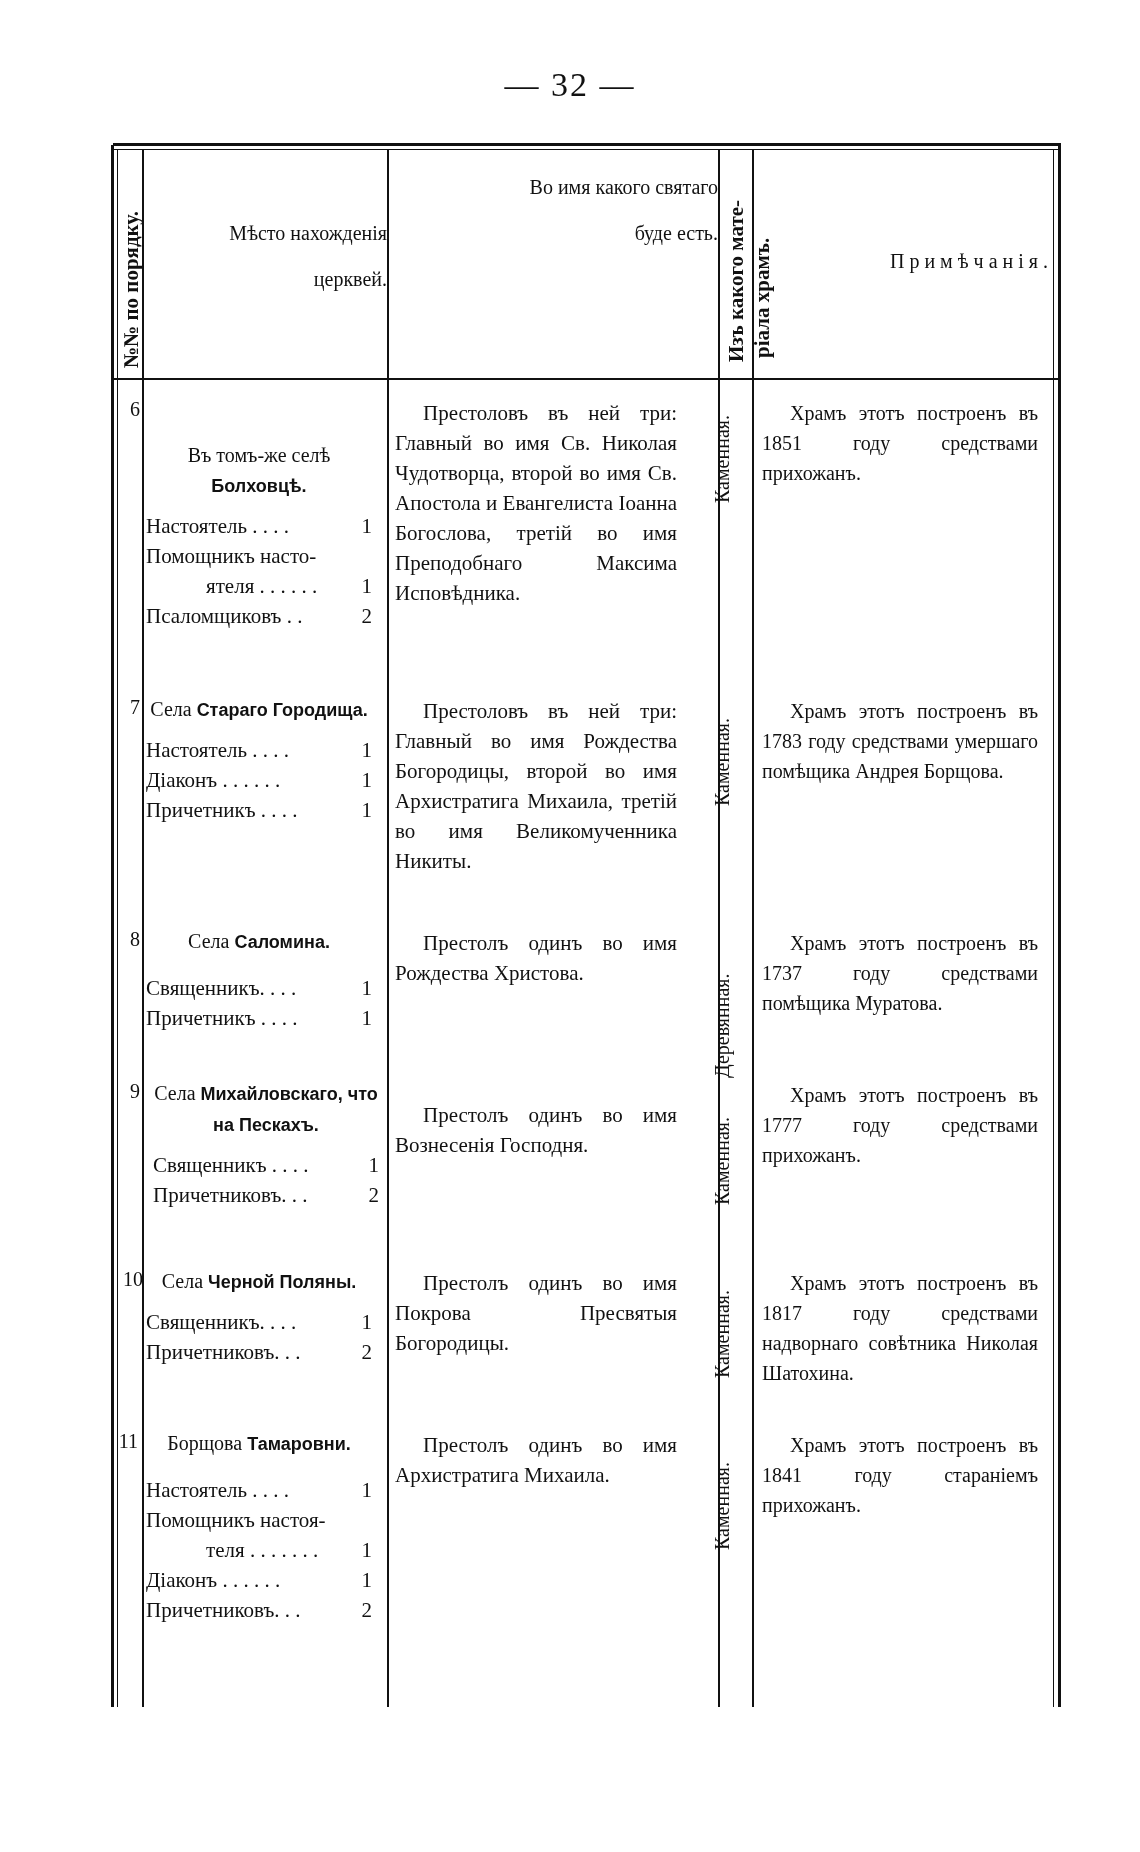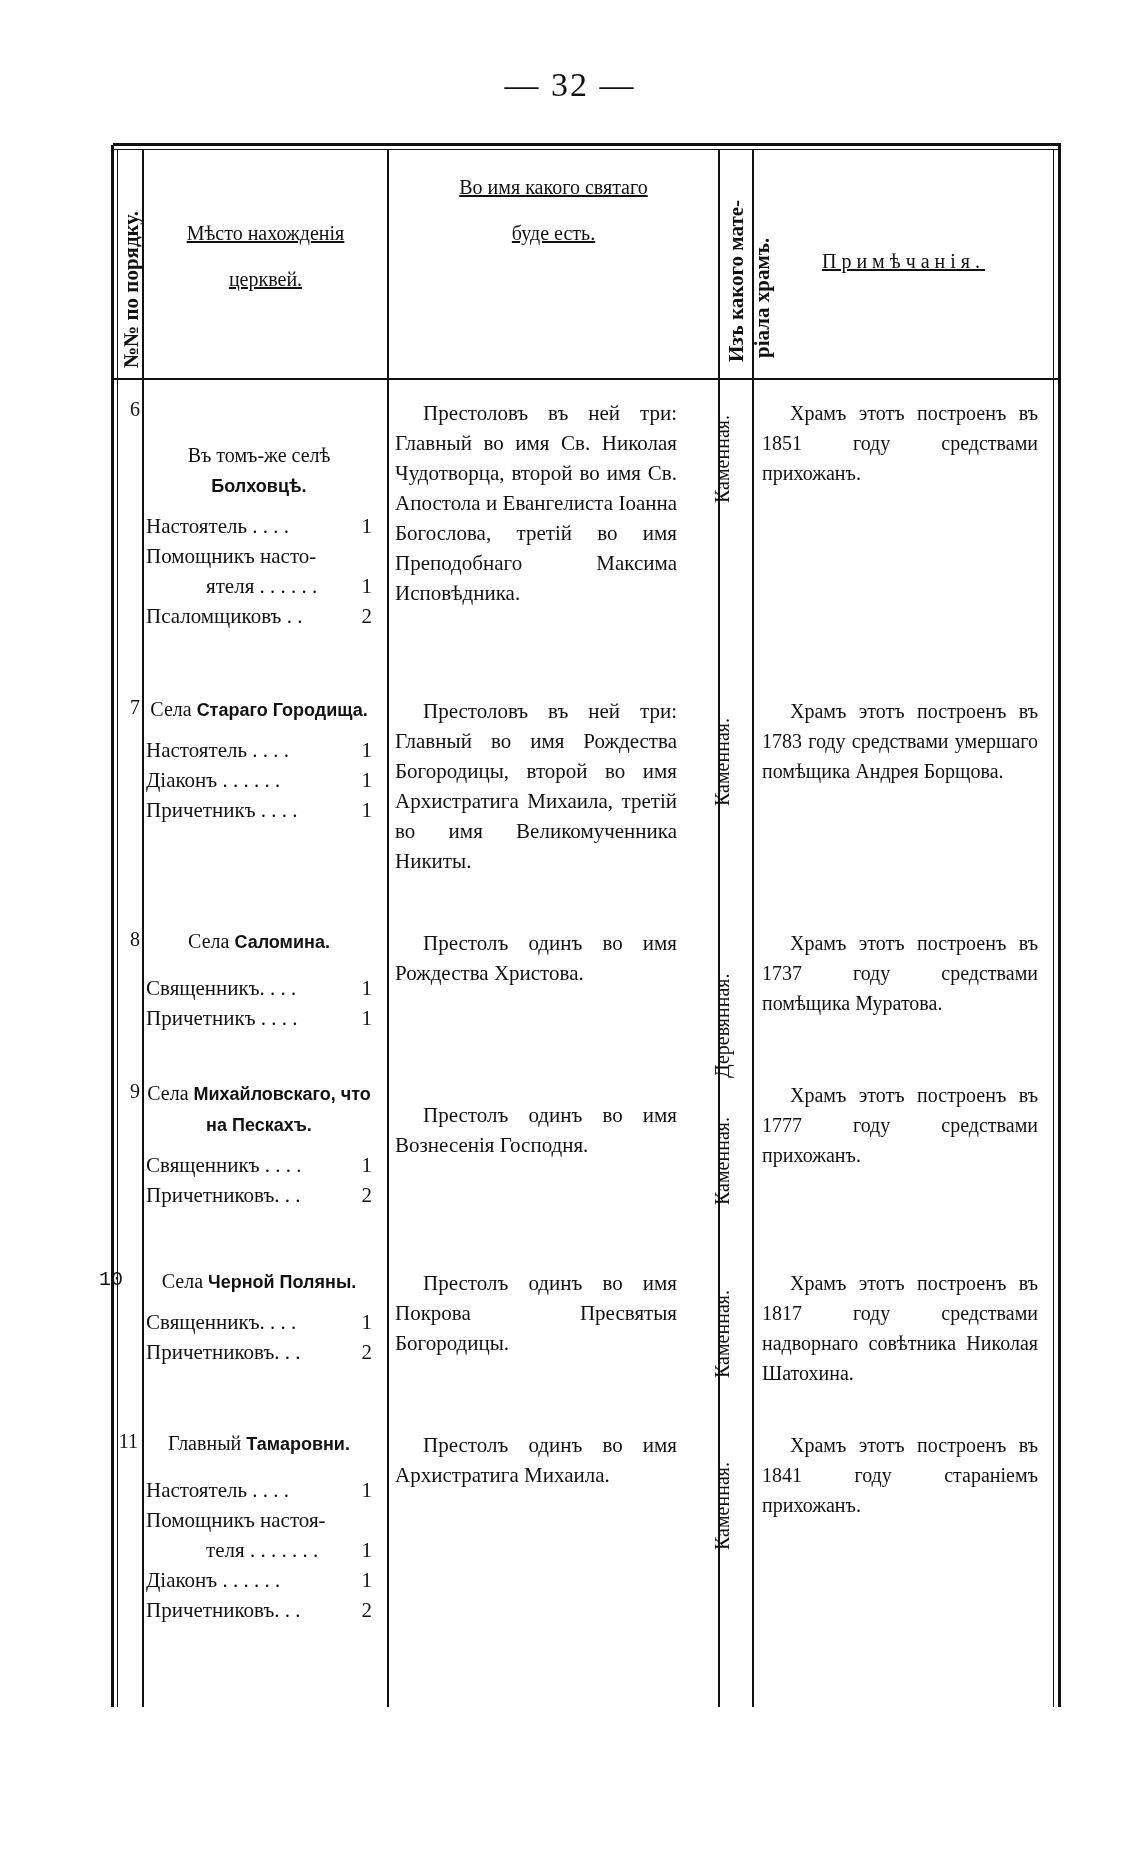--- a/index.html
+++ b/index.html
@@ -3,21 +3,21 @@
 <meta charset="utf-8">
 <style>
   html, body { margin:0; padding:0; background:#fff; }
   body { width:1140px; height:1852px; position:relative; overflow:hidden;
          font-family:"Liberation Serif", "DejaVu Serif", serif; color:#111; }
   .pagenum { position:absolute; top:66px; left:0; width:1140px; text-align:center;
              font-size:34px; letter-spacing:2px; }
   .hline { position:absolute; background:#111; }
   .vline { position:absolute; background:#111; }
   .cell { position:absolute; box-sizing:border-box; }
-  .hdr { font-size:20px; line-height:46px; text-align:center;text-decoration:underline; }
+  .hdr { font-size:20px; line-height:46px; text-align:right; }
   .rot { position:absolute; transform-origin:left top; transform:rotate(-90deg);
          white-space:nowrap; }
   .rot-hdr { font-size:21px; font-weight:bold; line-height:26px; }
   .body-txt { font-size:21px; line-height:30px; }
   .num { position:absolute; font-size:20px; text-align:right; width:24px; }
   .place-title { text-align:center; font-size:20px; line-height:30px; }
   .place-title b { font-family:"Liberation Sans", "DejaVu Sans", sans-serif; font-weight:bold; font-size:18px; }
   .staff { font-size:21px; line-height:30px; }
   .staff-row { display:flex; justify-content:space-between; }
   .staff-row .lbl { white-space:nowrap; }
@@ -142,42 +142,42 @@
             <span>1</span>
           </div>
         </div>
     </div>
     <div class="cell body-txt just indent-first" style="left: 395px; top: 928px; width: 282px;">Престолъ одинъ во имя Рождества Христова.</div>
     <div class="rot mat" style="left: 711px; top: 1078px;">Деревянная.</div>
     <div class="cell notes indent-first" style="left: 762px; top: 928px; width: 276px;">Храмъ этотъ построенъ въ 1737 году средствами помѣщика Муратова.</div>
   </div>
     <div>
     <div class="num" style="left: 116px; width: 24px; top: 1080px;">9</div>
-    <div class="cell" style="left: 146px; top: 1078px; width: 226px;">
+    <div class="cell" style="left: 153px; top: 1078px; width: 226px;">
       <div class="place-title">
         <span>Села</span>
         <b>Михайловскаго, что на Пескахъ.</b>
       </div>
       <div class="staff" style="margin-top: 10px;">
           <div class="staff-row">
             <span class="lbl">Священникъ . . . .</span>
             <span>1</span>
           </div>
           <div class="staff-row">
             <span class="lbl">Причетниковъ. . .</span>
             <span>2</span>
           </div>
         </div>
     </div>
     <div class="cell body-txt just indent-first" style="left: 395px; top: 1100px; width: 282px;">Престолъ одинъ во имя Вознесенія Господня.</div>
     <div class="rot mat" style="left: 711px; top: 1205px;">Каменная.</div>
     <div class="cell notes indent-first" style="left: 762px; top: 1080px; width: 276px;">Храмъ этотъ построенъ въ 1777 году средствами прихожанъ.</div>
   </div>
     <div>
-    <div class="num" style="left: 99px; width: 24px; top: 1268px; font-family: Liberation Mono, monospace;">10</div>
+    <div class="num" style="left: 119px; width: 24px; top: 1268px;">10</div>
     <div class="cell" style="left: 146px; top: 1266px; width: 226px;">
       <div class="place-title">
         <span>Села</span>
         <b>Черной Поляны.</b>
       </div>
       <div class="staff" style="margin-top: 10px;">
           <div class="staff-row">
             <span class="lbl">Священникъ. . . .</span>
             <span>1</span>
           </div>
@@ -188,21 +188,21 @@
         </div>
     </div>
     <div class="cell body-txt just indent-first" style="left: 395px; top: 1268px; width: 282px;">Престолъ одинъ во имя Покрова Пресвятыя Богородицы.</div>
     <div class="rot mat" style="left: 711px; top: 1378px;">Каменная.</div>
     <div class="cell notes indent-first" style="left: 762px; top: 1268px; width: 276px;">Храмъ этотъ построенъ въ 1817 году средствами надворнаго совѣтника Николая Шатохина.</div>
   </div>
     <div>
     <div class="num" style="left: 114px; width: 24px; top: 1430px;">11</div>
     <div class="cell" style="left: 146px; top: 1428px; width: 226px;">
       <div class="place-title">
-        <span>Главный</span>
+        <span>Борщова</span>
         <b>Тамаровни.</b>
       </div>
       <div class="staff" style="margin-top: 16px;">
           <div class="staff-row">
             <span class="lbl">Настоятель . . . .</span>
             <span>1</span>
           </div>
           <div class="staff-row">
             <span class="lbl">Помощникъ настоя-</span>
             <span></span>

